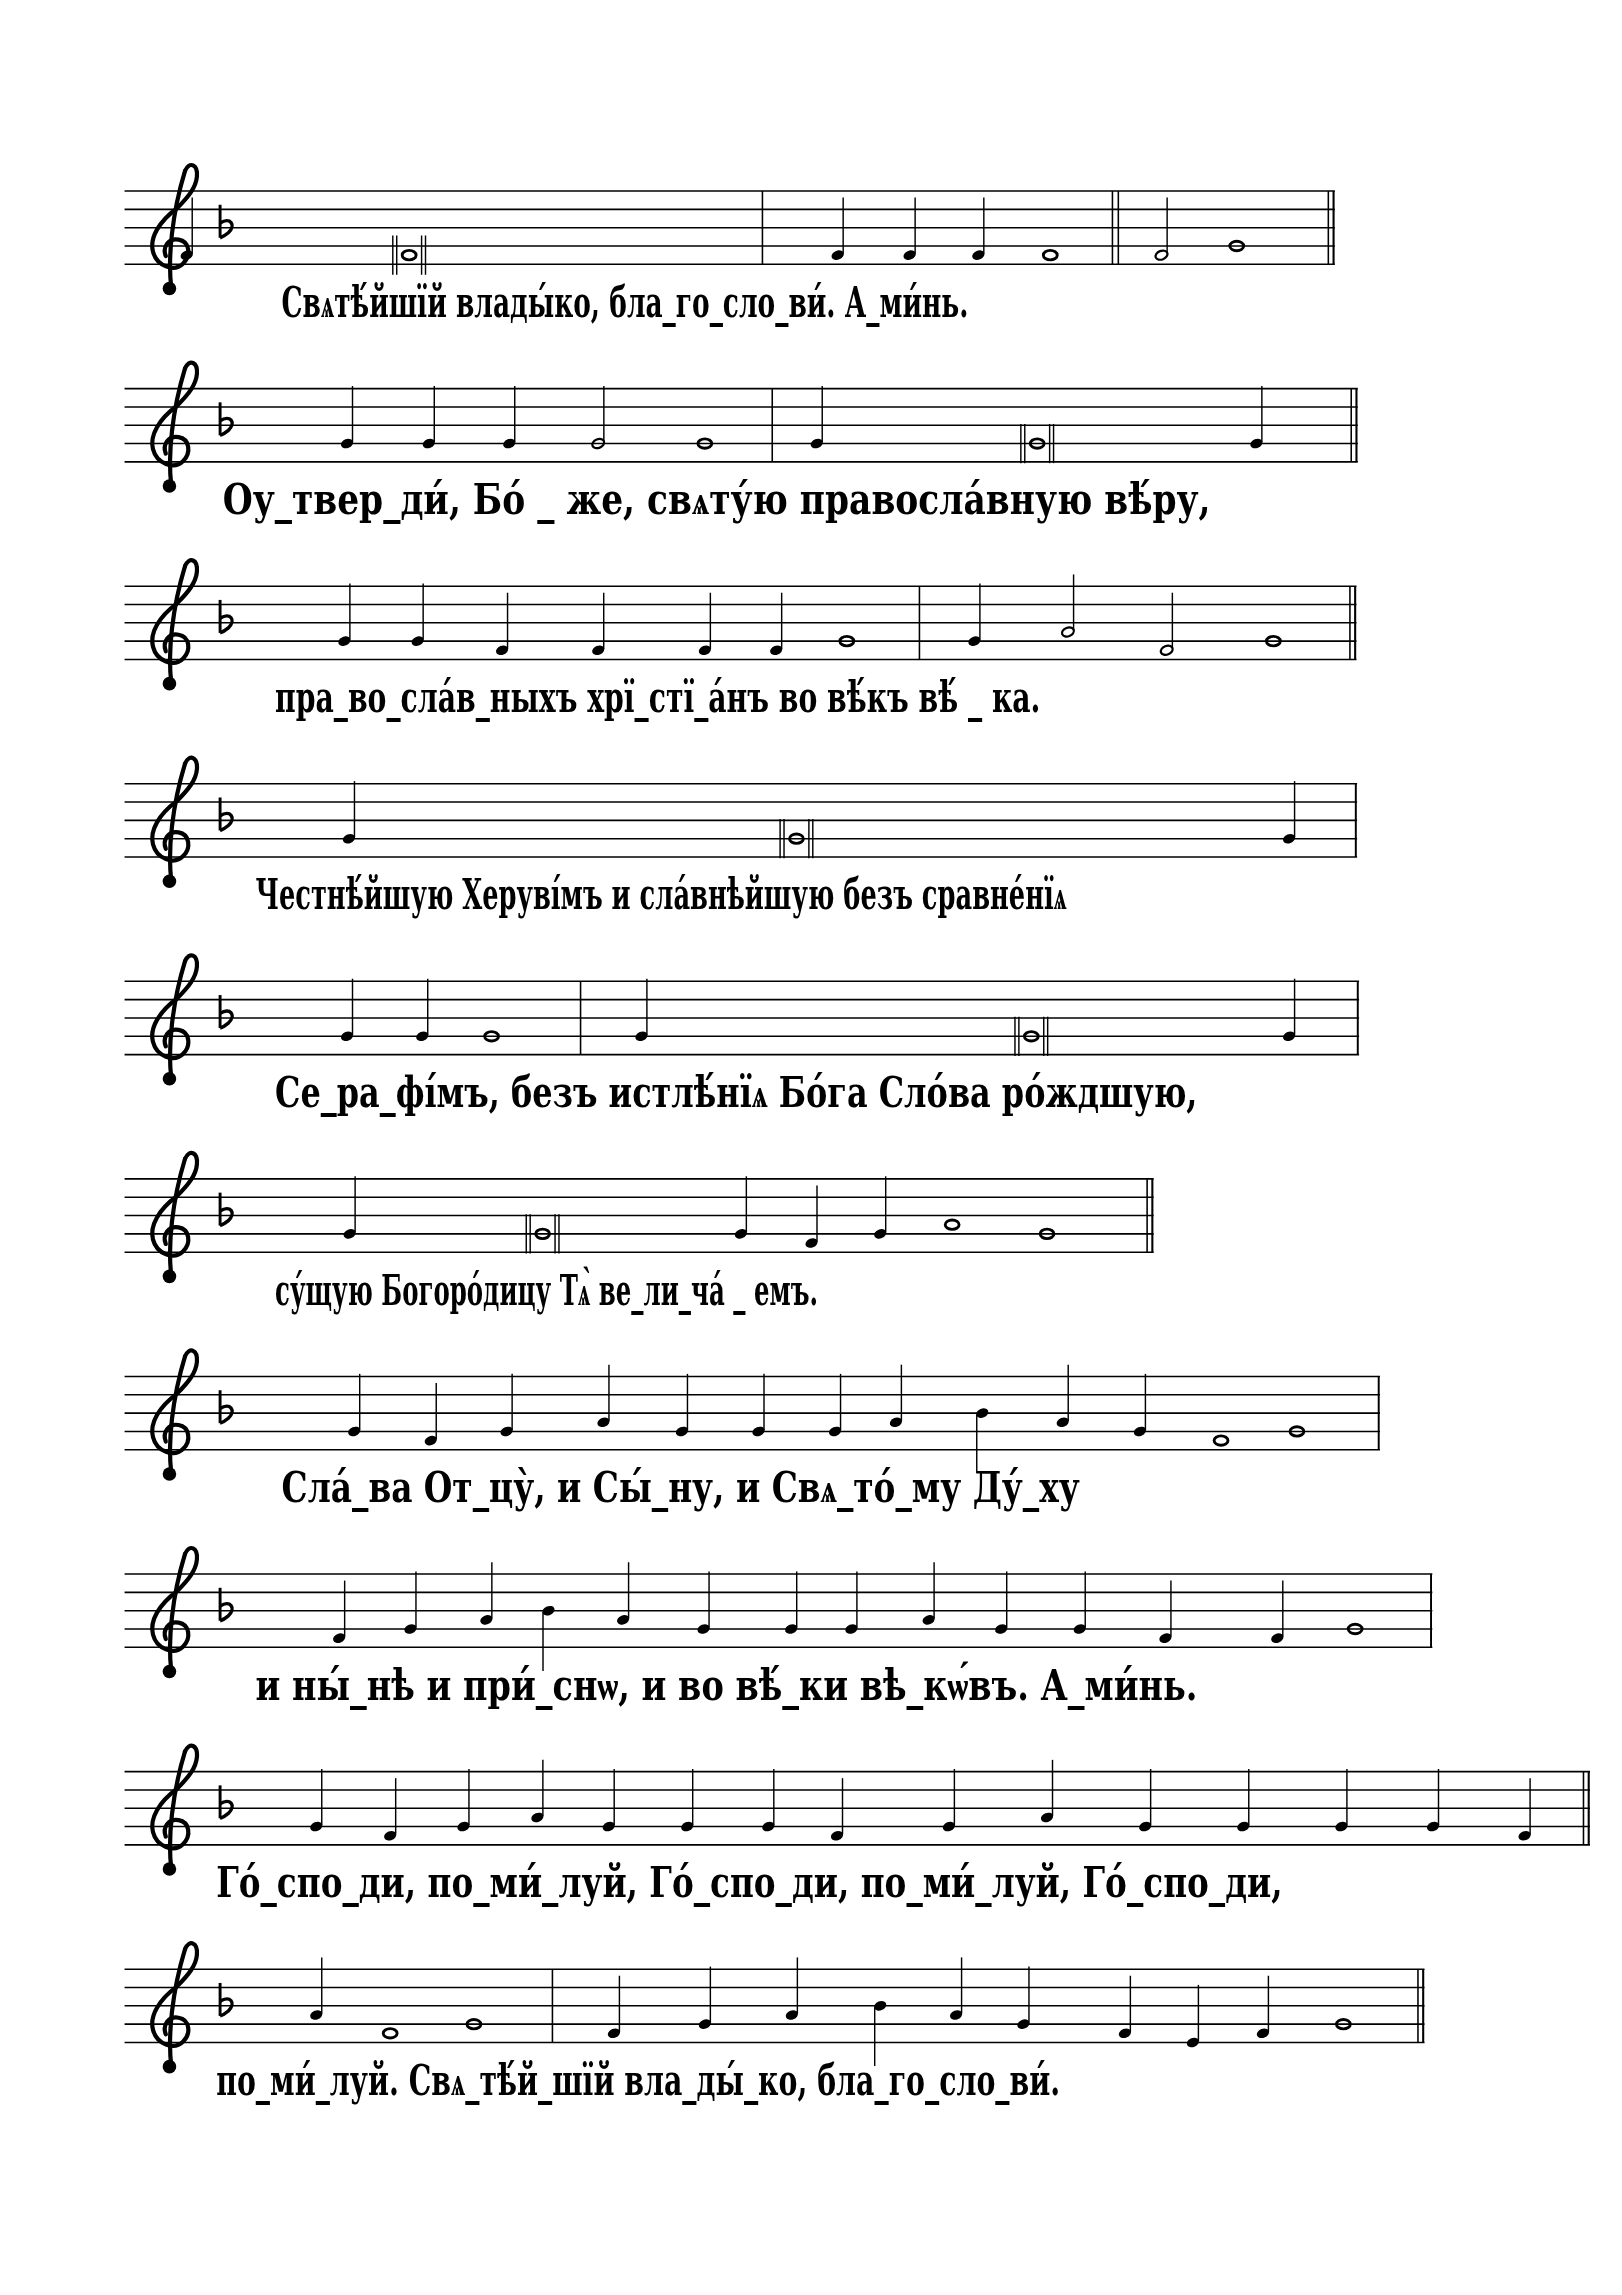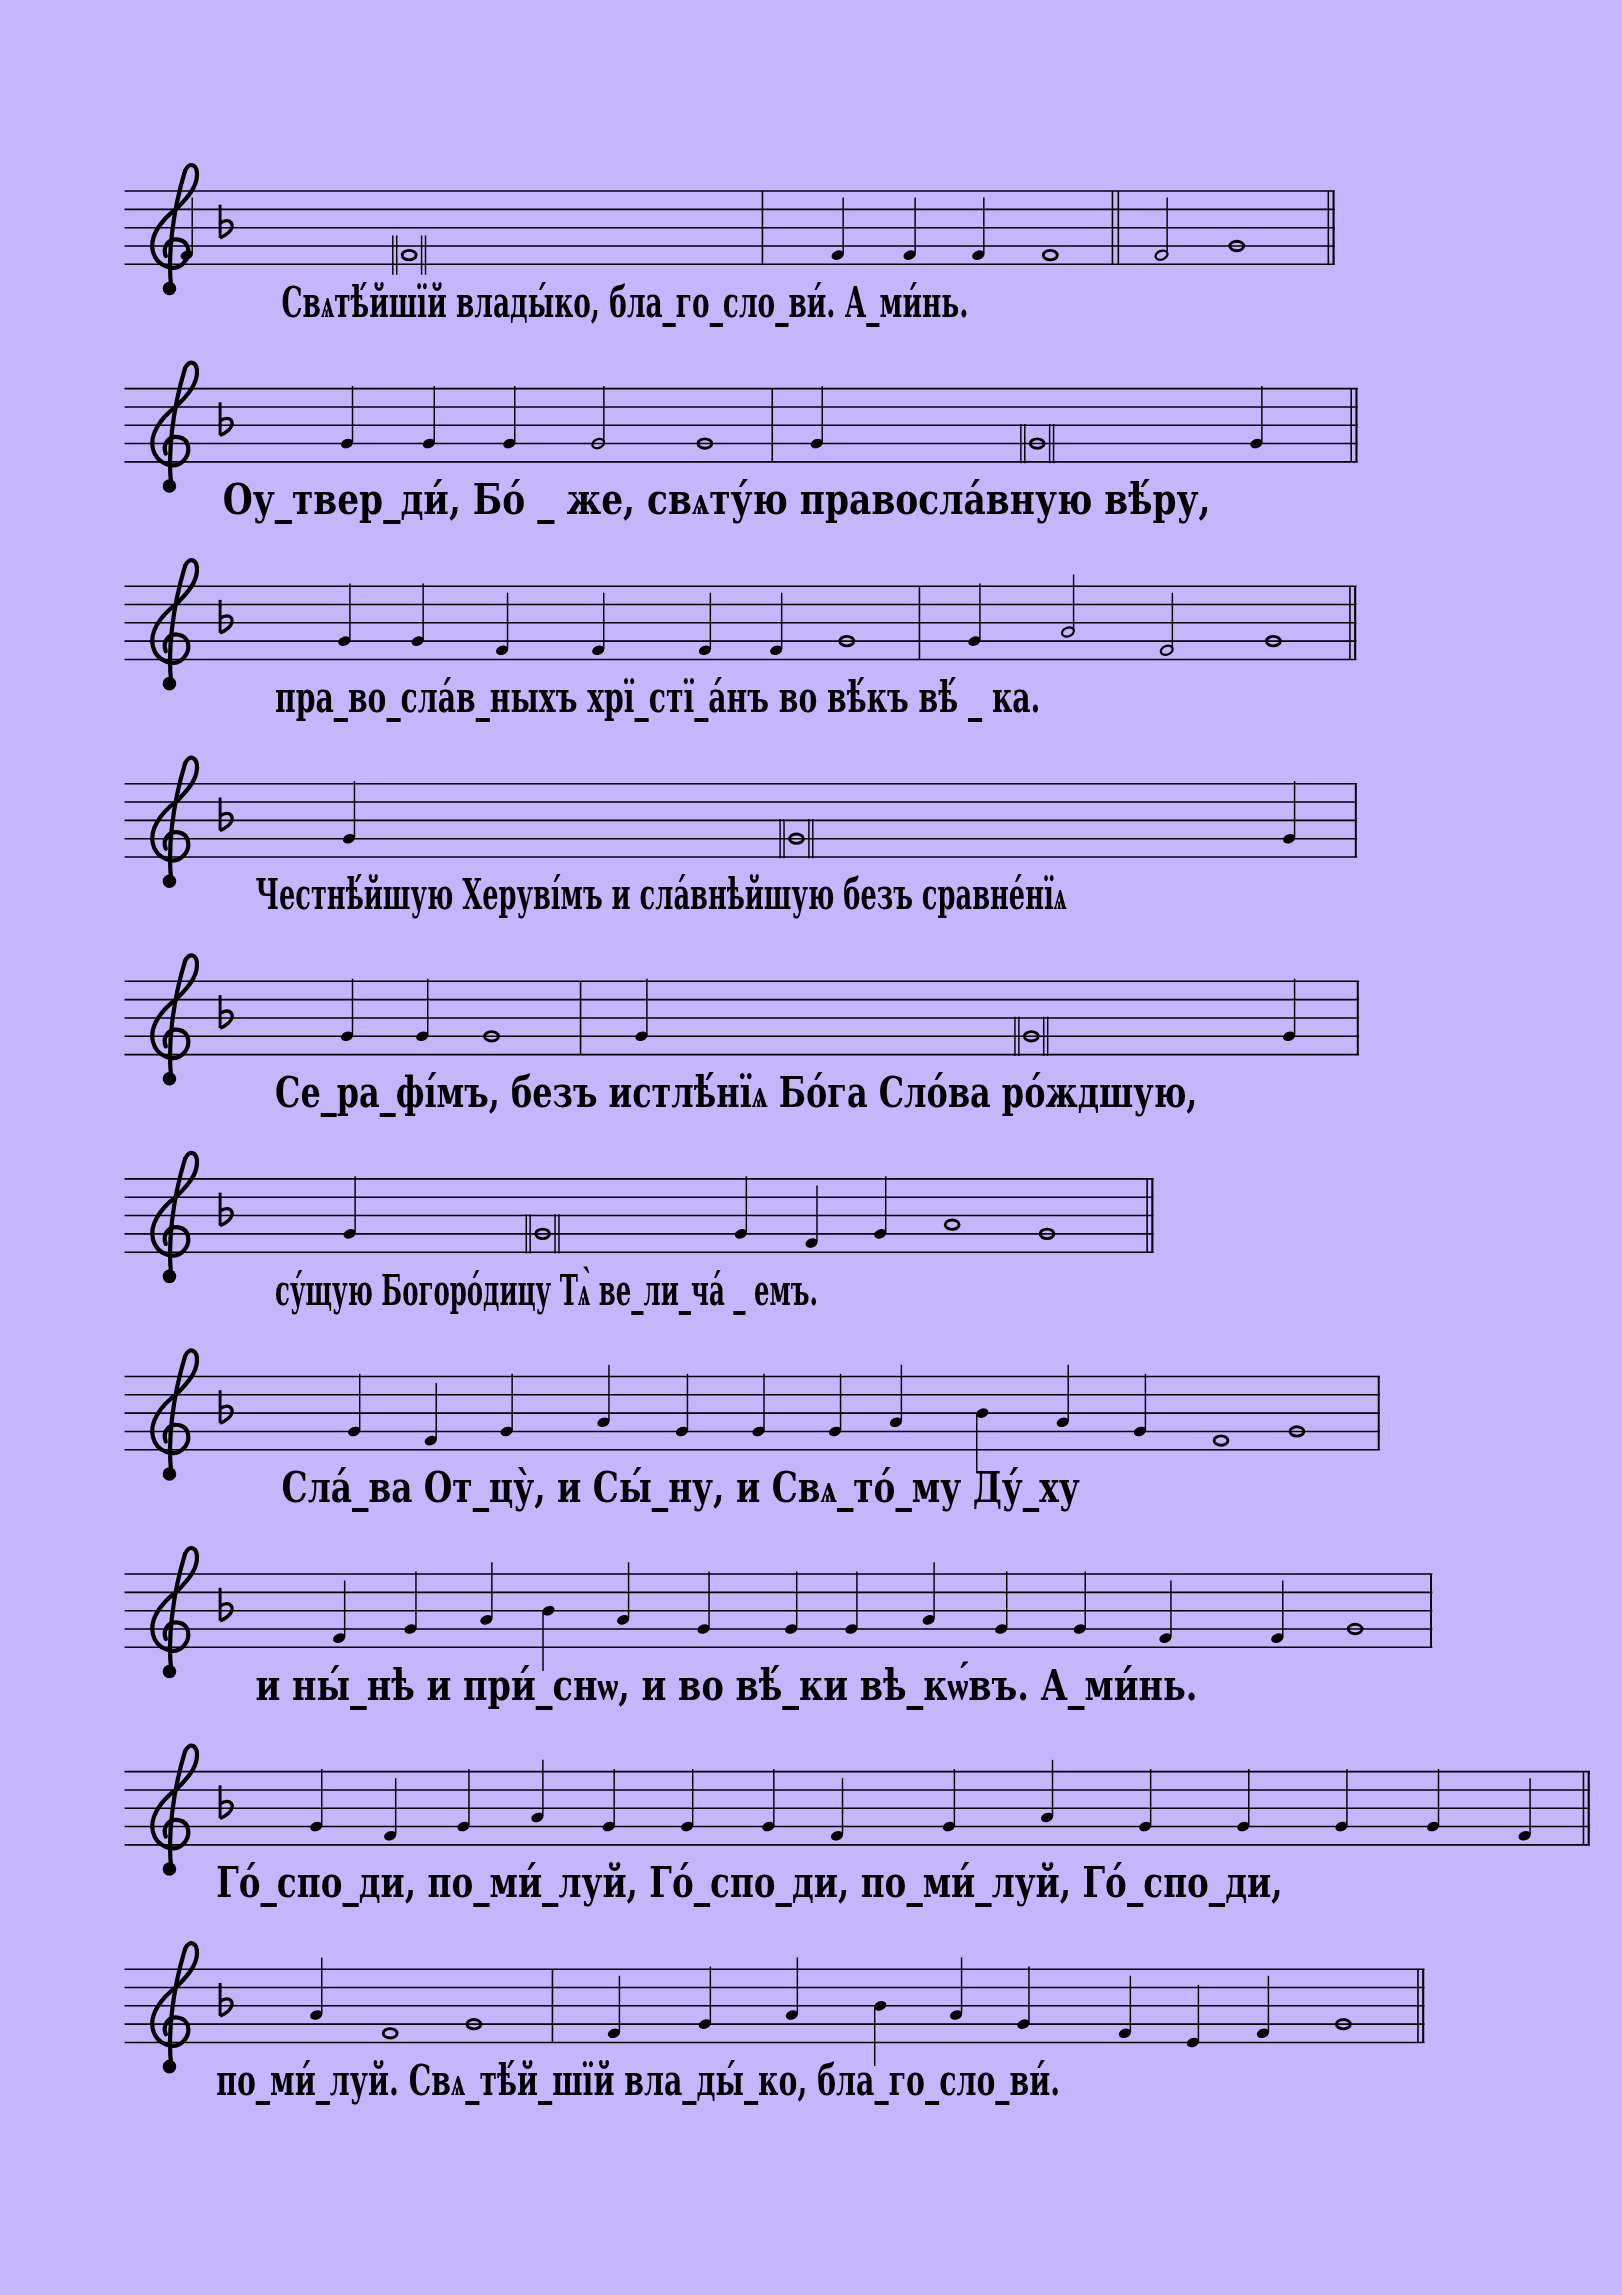--- a/index.html
+++ b/index.html
@@ -1,16 +1,16 @@
 <!DOCTYPE html>
 <html style="font-size:10.5px"><head>
 <meta charset="utf-8">
 <style>
   html,body{margin:0;padding:0;background:#e8e8e8;}
-  #page{position:relative;width:1623px;height:2295px;background:#c4b5fd;margin:0 auto;
+  #page{position:relative;width:1623px;height:2295px;background:#ffffff;margin:0 auto;
         font-family:"DejaVu Serif","Liberation Serif",serif;}
   #score-svg{position:absolute;left:0;top:0;}
   .lyric{font-family:"DejaVu Serif","Liberation Serif",serif;font-weight:700;fill:#000;}
 </style>
 </head>
 <body>
 
 <div id="page">
   <svg id="score-svg" width="1623" height="2295" viewBox="0 0 2480 3508" xmlns="http://www.w3.org/2000/svg">
       <g>

